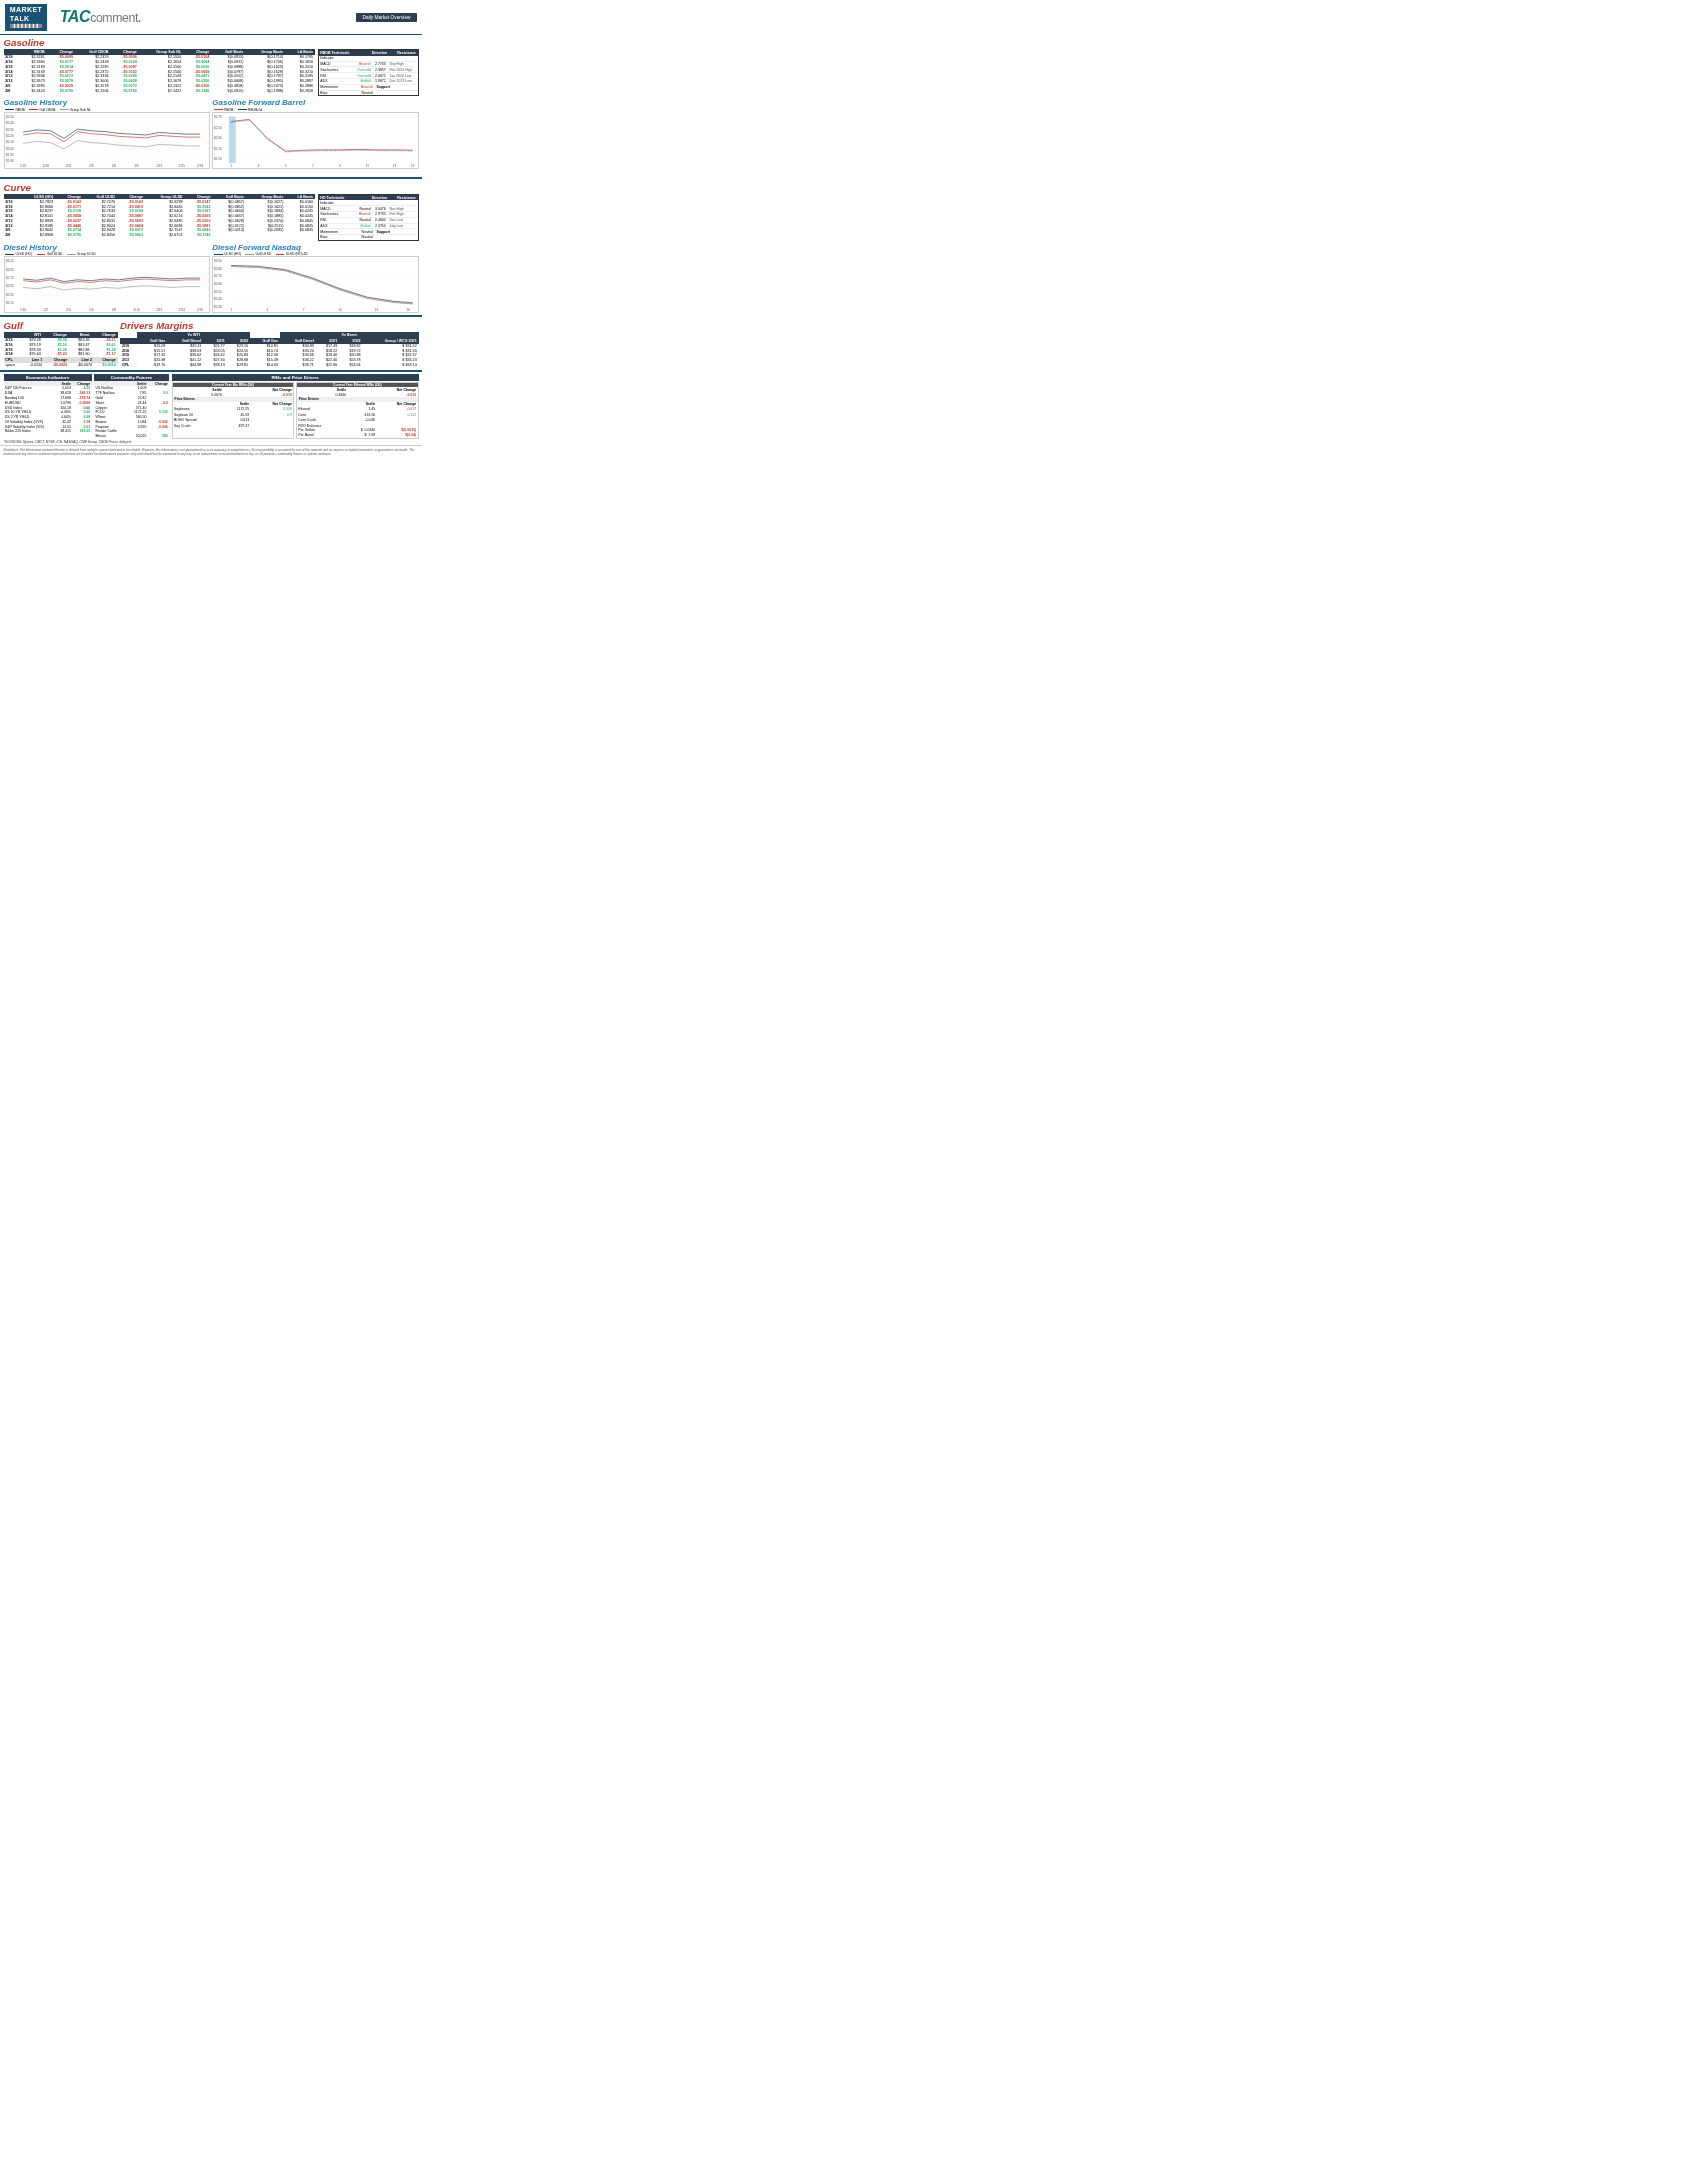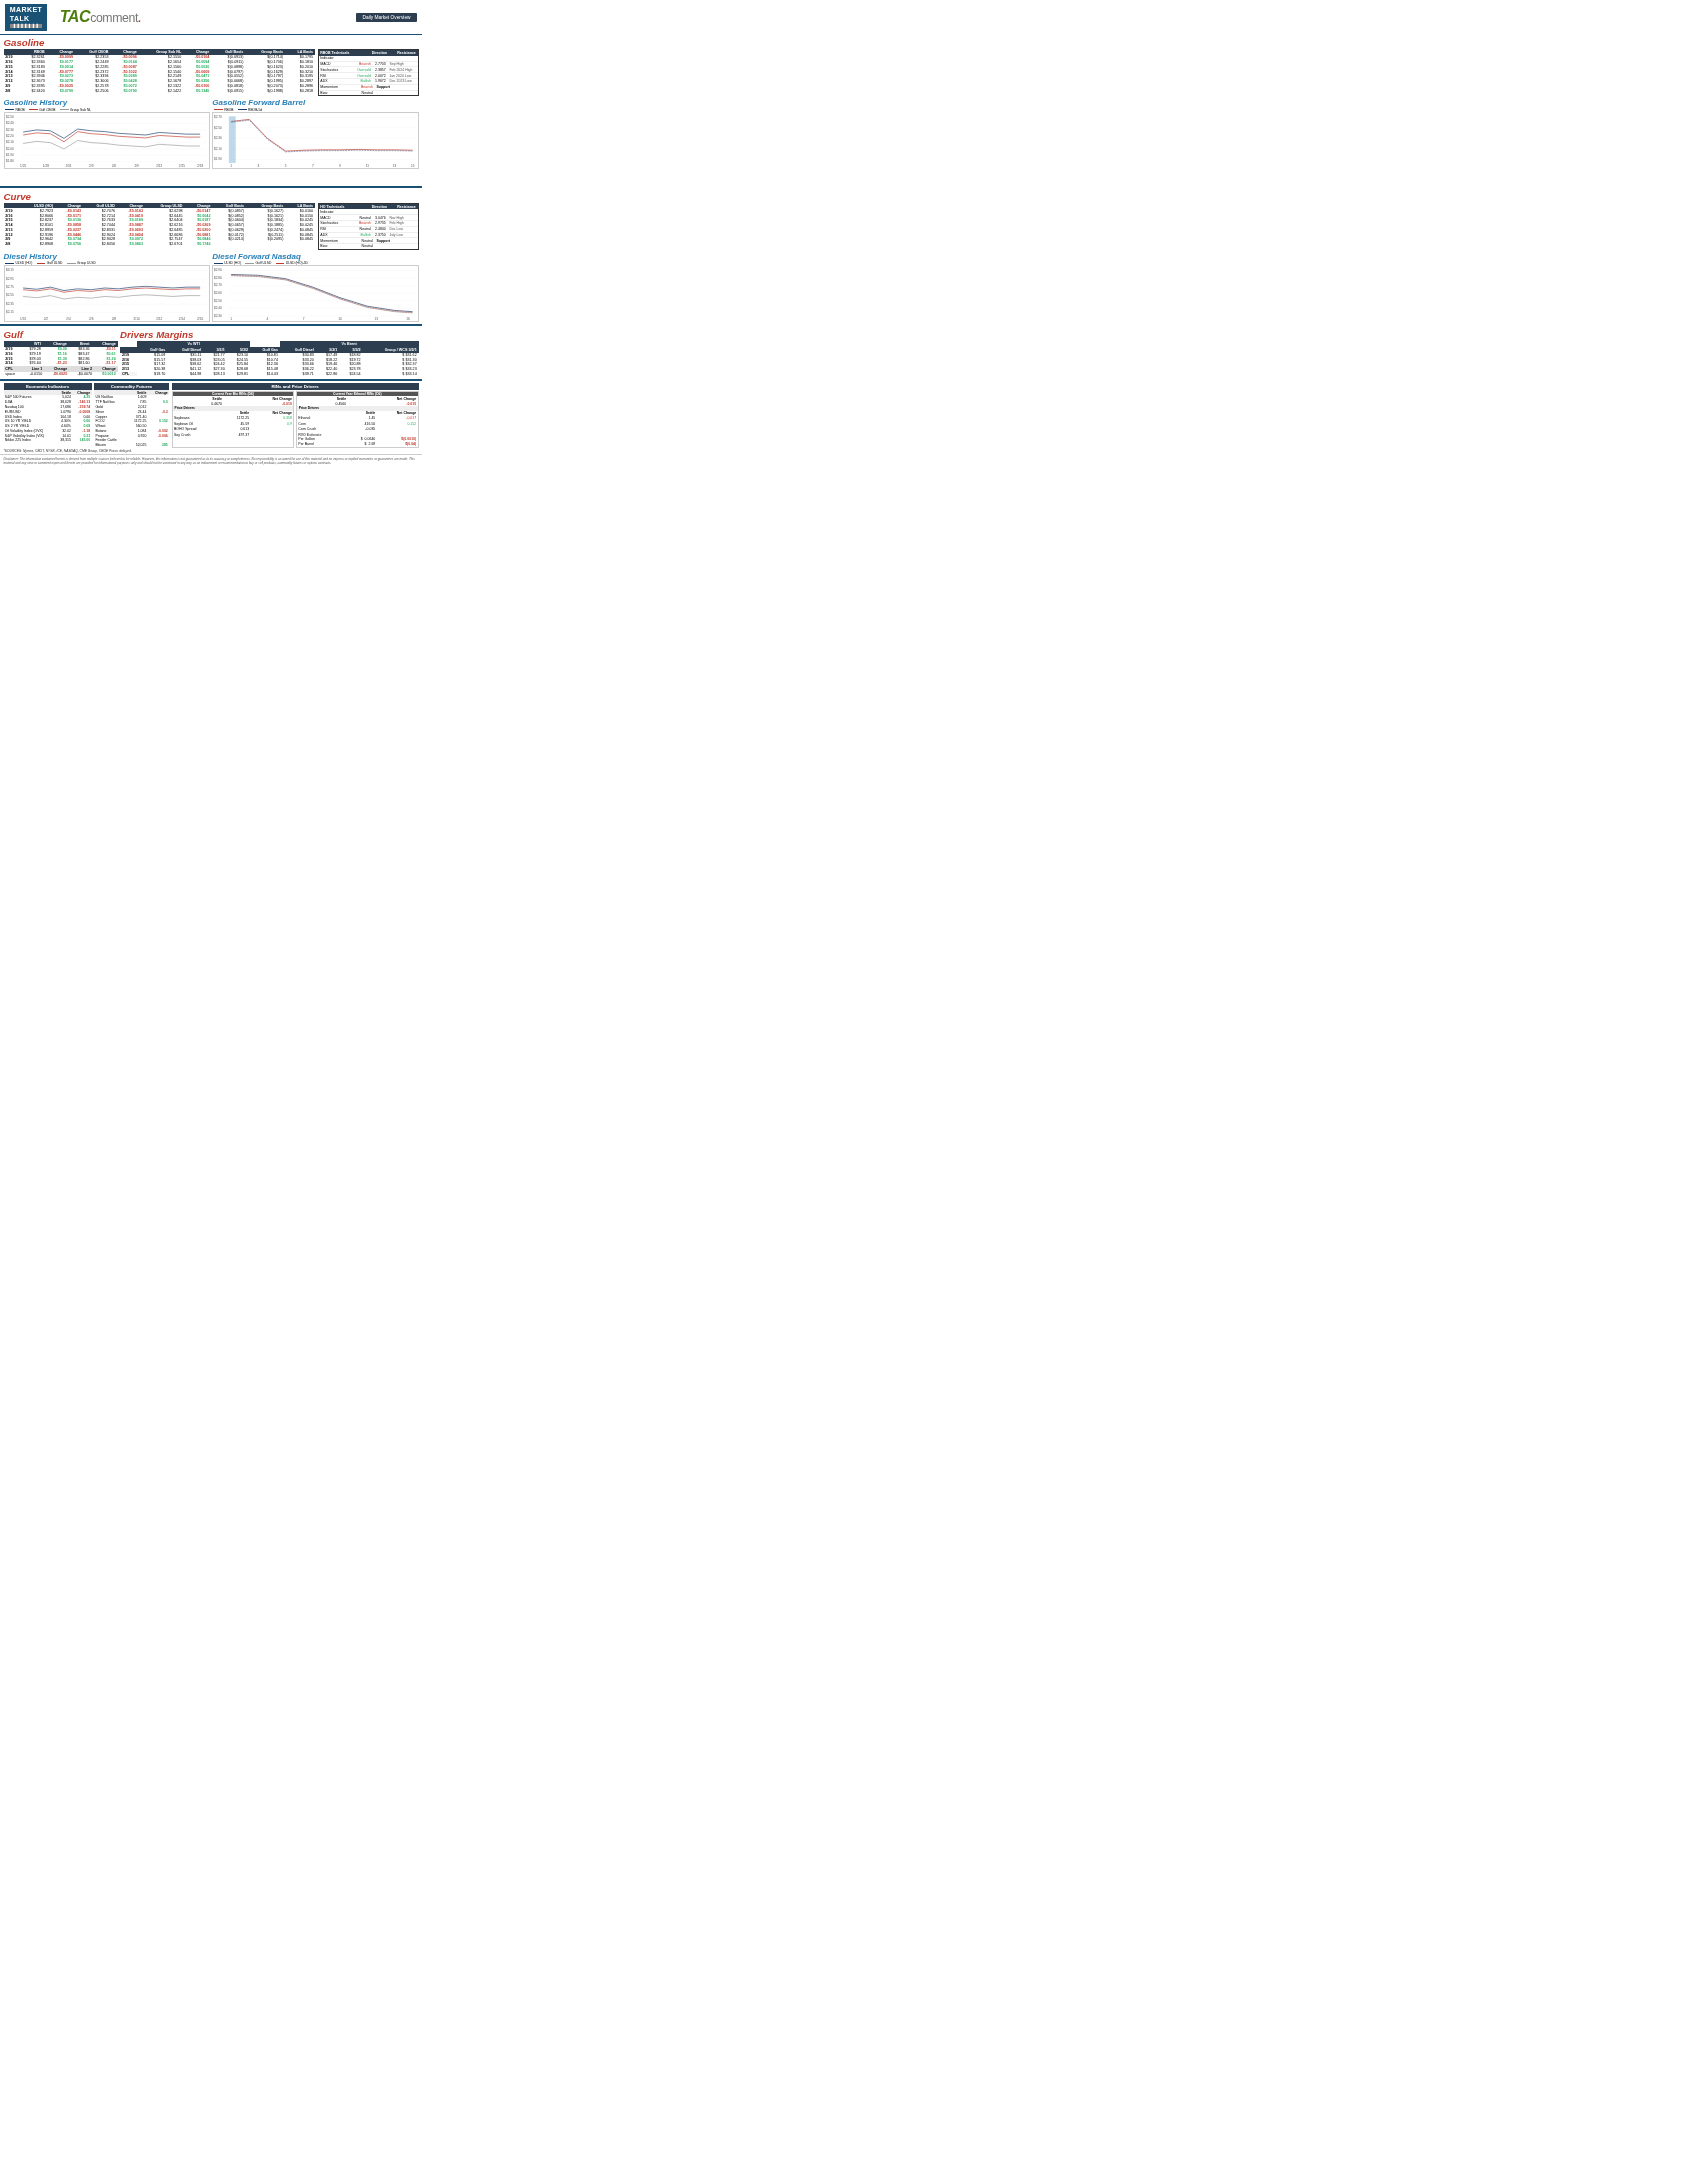--- a/index.html
+++ b/index.html
@@ -8,21 +8,21 @@
 </head>
 <body>
 
 <div style="display:flex; align-items:center; padding:3.5px 5.3px; background:#fff; border-bottom:1.3px solid #1a5276;">
   <div style="background:#1a5276; color:#fff; padding:1.8px 3.5px; font-size:6.2px; font-weight:900; line-height:1.2; text-transform:uppercase; border:0.9px solid #1a5276;">
     <div style="font-size:7px; letter-spacing:0.4px;">MARKET</div>
     <div style="font-size:7px; letter-spacing:0.4px;">TALK</div>
     <div style="font-size:3.5px; letter-spacing:1.3px; background:#888; margin-top:0.9px; text-align:center;">▐▐▐▐▐▐▐</div>
   </div>
   <div style="margin-left:13px; font-size:16px; font-weight:900; letter-spacing:-0.4px;">
-    <span style="color:#4d7c0f; font-style:italic;">TAC</span><span style="color:#777; font-weight:300; font-size:12.3px;">comment</span><span style="color:#c0392b; font-size:10.5px;">.</span>
+    <span style="color:#0f766e; font-style:italic;">TAC</span><span style="color:#777; font-weight:300; font-size:12.3px;">comment</span><span style="color:#c0392b; font-size:10.5px;">.</span>
   </div>
   <div style="margin-left:auto; background:#2c3e50; color:#fff; padding:2.2px 6.2px; font-size:4.8px; border-radius:0.9px;">Daily Market Overview</div>
 </div>
 
 <div style="padding:1.8px 3.5px 0.9px 3.5px;">
   <div style="font-size:9.7px; font-weight:900; color:#c0392b; font-style:italic; margin-bottom:0.9px;">Gasoline</div>
 
   <div style="display:flex; gap:2.6px;">
 
     <div style="flex:1;">
@@ -184,21 +184,21 @@
       </div>
       <div style="display:flex;">
         <div style="padding:0.4px 1.8px; flex:1.5;">Bias:</div>
         <div style="padding:0.4px 1.8px; flex:1; text-align:right;">Neutral</div>
         <div style="padding:0.4px 1.8px; flex:2;"></div>
       </div>
     </div>
   </div>
 </div>
 
-<div style="display:flex; gap:2.6px; padding:0.9px 3.5px; margin-bottom:16px;">
+<div style="display:flex; gap:2.6px; padding:0.9px 3.5px; margin-bottom:7px;">
 
   <div style="flex:1;">
     <div style="font-size:8px; font-weight:900; color:#2980b9; font-style:italic;">Gasoline History</div>
     <div style="display:flex; gap:4.4px; padding:0.4px 1.8px; font-size:3.3px;">
       <span style="display:flex;align-items:center;gap:1.3px;"><span style="display:inline-block;width:8.8px;height:0.9px;background:#1a3a6b;"></span>RBOB</span>
       <span style="display:flex;align-items:center;gap:1.3px;"><span style="display:inline-block;width:8.8px;height:0.9px;background:#c0392b;"></span>Gulf CBOB</span>
       <span style="display:flex;align-items:center;gap:1.3px;"><span style="display:inline-block;width:8.8px;height:0.9px;background:#999;"></span>Group Sub NL</span>
     </div>
     <div style="border:0.4px solid #ccc; height:57px; position:relative; background:#fff;">
       <svg viewBox="0 0 450 130" style="width:100%;height:100%;font-size:10px" preserveAspectRatio="none">

